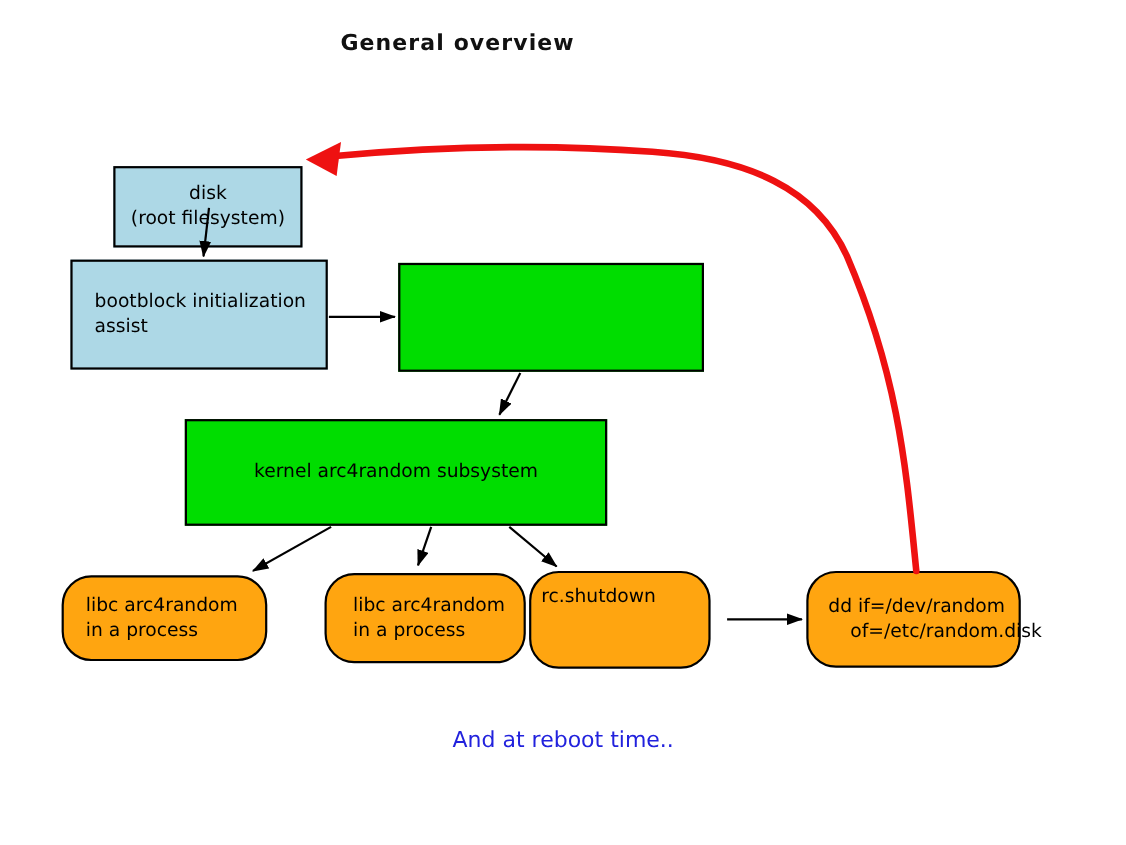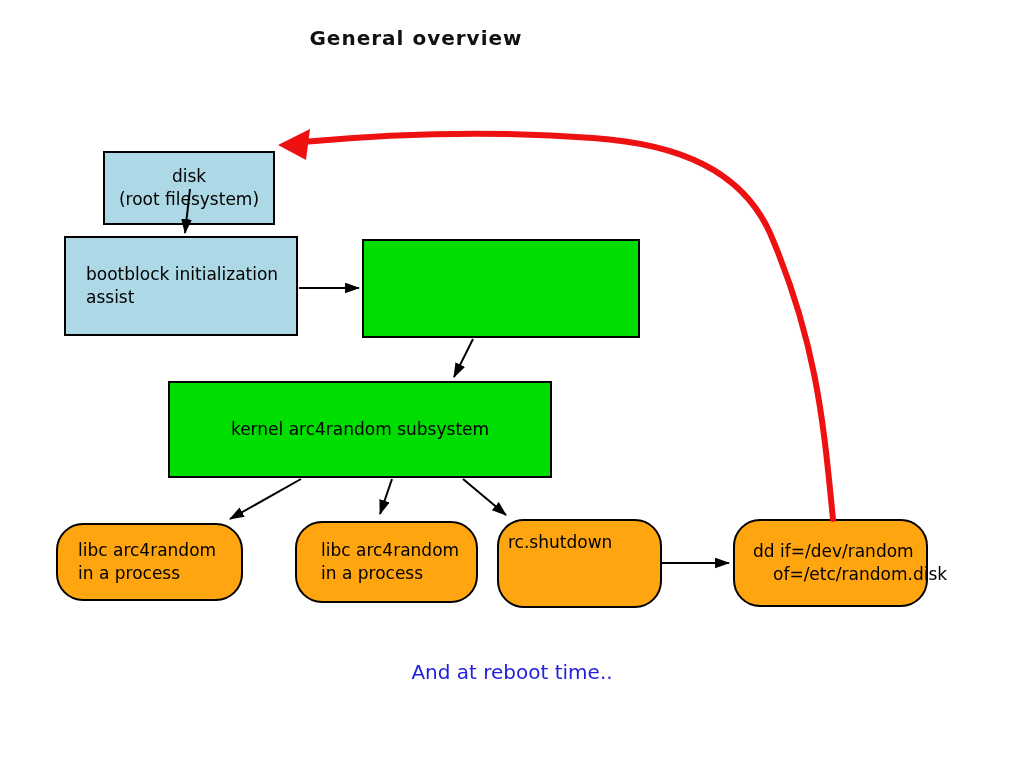--- a/index.html
+++ b/index.html
@@ -25,21 +25,21 @@
   .blue{background:#add8e6;}
   .green{background:#00dd00;}
   .orange{background:#ffa510;border-radius:27px;}
   .center{text-align:center;align-items:center;}
   #n-disk      {left:103px;top:115px;width:172px;height:74px;margin-top:36px;}
   #n-bootblock {left:64px; top:236px;width:234px;height:100px;padding-left:20px;}
   #n-entropy   {left:362px;top:239px;width:278px;height:99px; padding-left:32px;}
   #n-arc4      {left:168px;top:381px;width:384px;height:97px;}
   #n-libc1     {left:56px; top:523px;width:187px;height:78px; padding-left:20px;}
   #n-libc2     {left:295px;top:521px;width:183px;height:82px; padding-left:24px;}
-  #n-rcsd      {left:497px;top:519px;width:165px;height:89px; padding-left:9px;
+  #n-rcsd      {left:481px;top:519px;width:165px;height:89px; padding-left:9px;
                 justify-content:flex-start;padding-top:10px;}
   #n-dd        {left:733px;top:519px;width:195px;height:88px; padding-left:18px;}
   #n-dd .indent{padding-left:20px;}
   svg.arrows{position:absolute;left:0;top:0;pointer-events:none;}
 </style>
 </head>
 <body>
 
 <div class="title">General overview</div>
 

